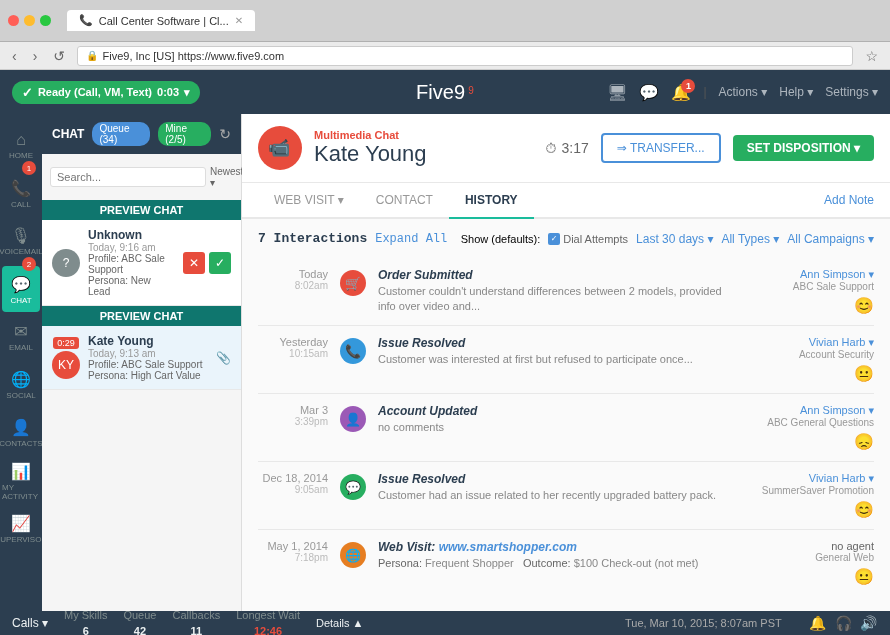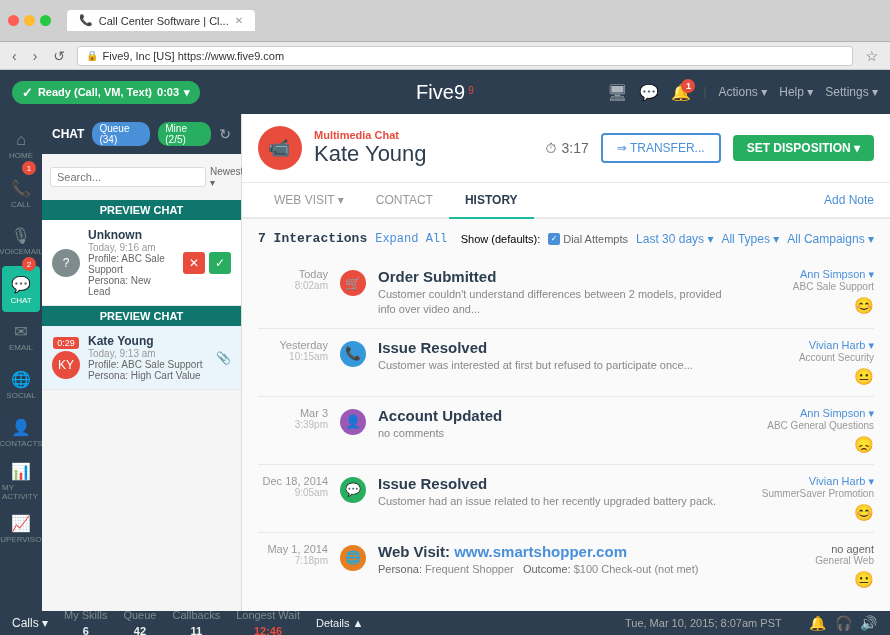--- a/index.html
+++ b/index.html
@@ -104,21 +104,21 @@
     .interaction-date { width: 70px; text-align: right; flex-shrink: 0; }
     .interaction-date .date-label { font-size: 11px; color: #999; }
     .interaction-date .time-label { font-size: 10px; color: #bbb; }
     .interaction-icon { width: 26px; height: 26px; border-radius: 50%; display: flex; align-items: center; justify-content: center; flex-shrink: 0; margin-top: 2px; font-size: 13px; }
     .icon-order { background: #e74c3c; color: white; }
     .icon-phone { background: #3498db; color: white; }
     .icon-account { background: #9b59b6; color: white; }
     .icon-chat { background: #27ae60; color: white; }
     .icon-web { background: #e67e22; color: white; }
     .interaction-body { flex: 1; }
-    .interaction-title { font-size: 15px; font-weight: 600; color: #2c3e50; margin-bottom: 2px; }
+    .interaction-title { font-size: 12px; font-weight: 600; color: #2c3e50; margin-bottom: 2px; font-style: italic; }
     .interaction-title a { color: #4a90d9; text-decoration: none; }
     .interaction-desc { font-size: 11px; color: #888; line-height: 1.4; }
     .interaction-desc .label { color: #666; }
     .interaction-right { text-align: right; flex-shrink: 0; min-width: 140px; }
     .agent-name { font-size: 11px; color: #4a90d9; cursor: pointer; }
     .campaign-name { font-size: 10px; color: #999; }
     .sentiment-icon { font-size: 16px; margin-top: 4px; }
     .sentiment-good { color: #27ae60; }
     .sentiment-neutral { color: #f39c12; }
     .sentiment-bad { color: #e74c3c; }

